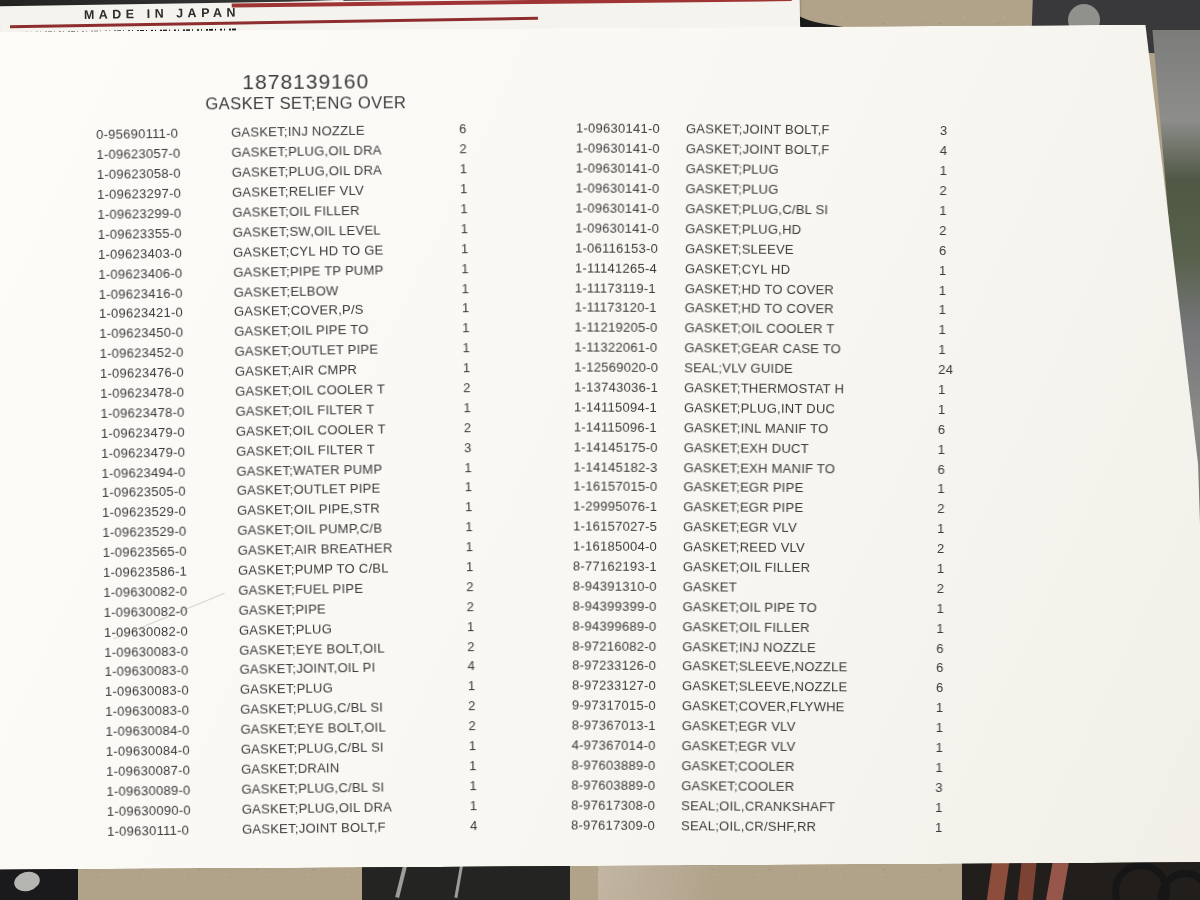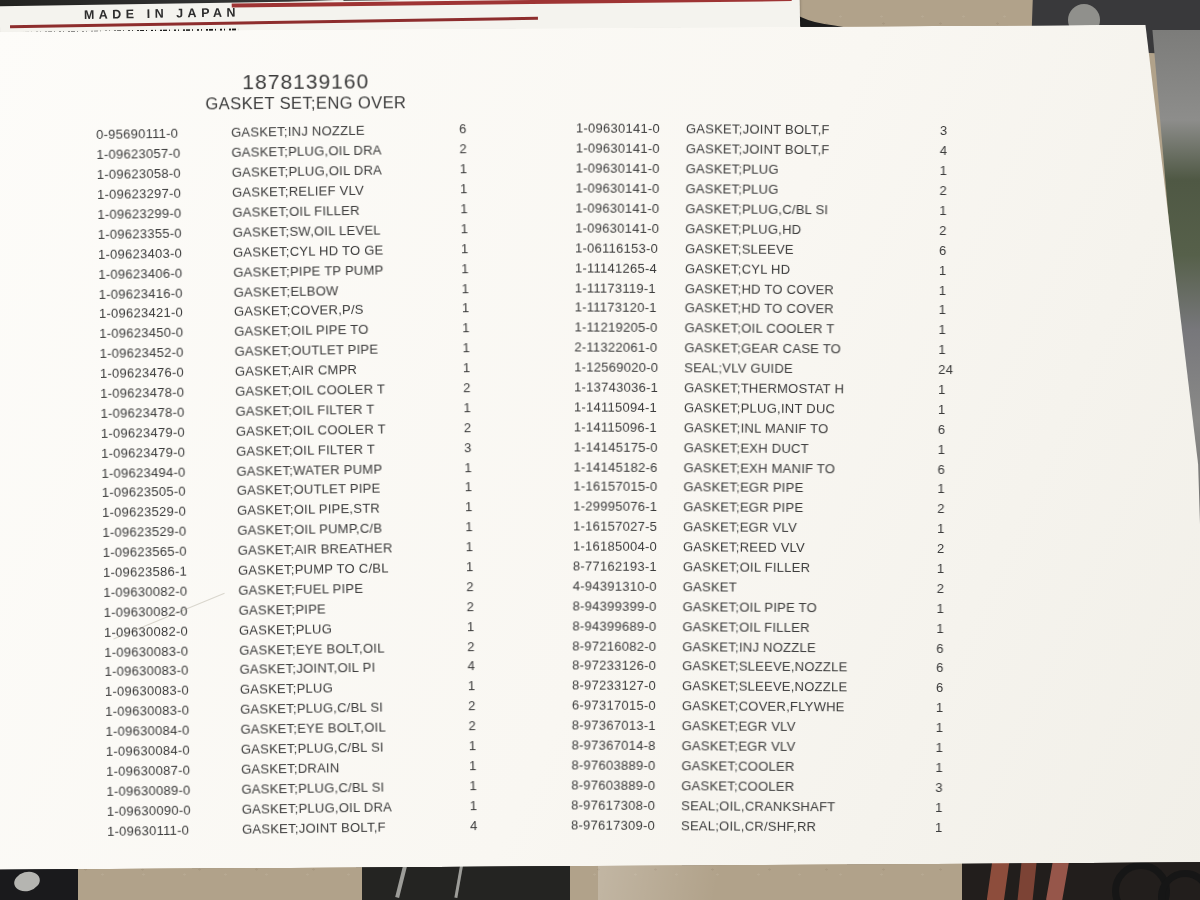--- a/index.html
+++ b/index.html
@@ -401,21 +401,21 @@
       <span class="pn">1-11173120-1</span>
       <span class="desc">GASKET;HD TO COVER</span>
       <span class="qty">1</span>
     </div>
       <div class="row">
       <span class="pn">1-11219205-0</span>
       <span class="desc">GASKET;OIL COOLER T</span>
       <span class="qty">1</span>
     </div>
       <div class="row">
-      <span class="pn">2-11322061-0</span>
+      <span class="pn">1-11322061-0</span>
       <span class="desc">GASKET;GEAR CASE TO</span>
       <span class="qty">1</span>
     </div>
       <div class="row">
       <span class="pn">1-12569020-0</span>
       <span class="desc">SEAL;VLV GUIDE</span>
       <span class="qty">24</span>
     </div>
       <div class="row">
       <span class="pn">1-13743036-1</span>
@@ -431,21 +431,21 @@
       <span class="pn">1-14115096-1</span>
       <span class="desc">GASKET;INL MANIF TO</span>
       <span class="qty">6</span>
     </div>
       <div class="row">
       <span class="pn">1-14145175-0</span>
       <span class="desc">GASKET;EXH DUCT</span>
       <span class="qty">1</span>
     </div>
       <div class="row">
-      <span class="pn">1-14145182-6</span>
+      <span class="pn">1-14145182-3</span>
       <span class="desc">GASKET;EXH MANIF TO</span>
       <span class="qty">6</span>
     </div>
       <div class="row">
       <span class="pn">1-16157015-0</span>
       <span class="desc">GASKET;EGR PIPE</span>
       <span class="qty">1</span>
     </div>
       <div class="row">
       <span class="pn">1-29995076-1</span>
@@ -461,21 +461,21 @@
       <span class="pn">1-16185004-0</span>
       <span class="desc">GASKET;REED VLV</span>
       <span class="qty">2</span>
     </div>
       <div class="row">
       <span class="pn">8-77162193-1</span>
       <span class="desc">GASKET;OIL FILLER</span>
       <span class="qty">1</span>
     </div>
       <div class="row">
-      <span class="pn">4-94391310-0</span>
+      <span class="pn">8-94391310-0</span>
       <span class="desc">GASKET</span>
       <span class="qty">2</span>
     </div>
       <div class="row">
       <span class="pn">8-94399399-0</span>
       <span class="desc">GASKET;OIL PIPE TO</span>
       <span class="qty">1</span>
     </div>
       <div class="row">
       <span class="pn">8-94399689-0</span>
@@ -491,31 +491,31 @@
       <span class="pn">8-97233126-0</span>
       <span class="desc">GASKET;SLEEVE,NOZZLE</span>
       <span class="qty">6</span>
     </div>
       <div class="row">
       <span class="pn">8-97233127-0</span>
       <span class="desc">GASKET;SLEEVE,NOZZLE</span>
       <span class="qty">6</span>
     </div>
       <div class="row">
-      <span class="pn">6-97317015-0</span>
+      <span class="pn">9-97317015-0</span>
       <span class="desc">GASKET;COVER,FLYWHE</span>
       <span class="qty">1</span>
     </div>
       <div class="row">
       <span class="pn">8-97367013-1</span>
       <span class="desc">GASKET;EGR VLV</span>
       <span class="qty">1</span>
     </div>
       <div class="row">
-      <span class="pn">8-97367014-8</span>
+      <span class="pn">4-97367014-0</span>
       <span class="desc">GASKET;EGR VLV</span>
       <span class="qty">1</span>
     </div>
       <div class="row">
       <span class="pn">8-97603889-0</span>
       <span class="desc">GASKET;COOLER</span>
       <span class="qty">1</span>
     </div>
       <div class="row">
       <span class="pn">8-97603889-0</span>

